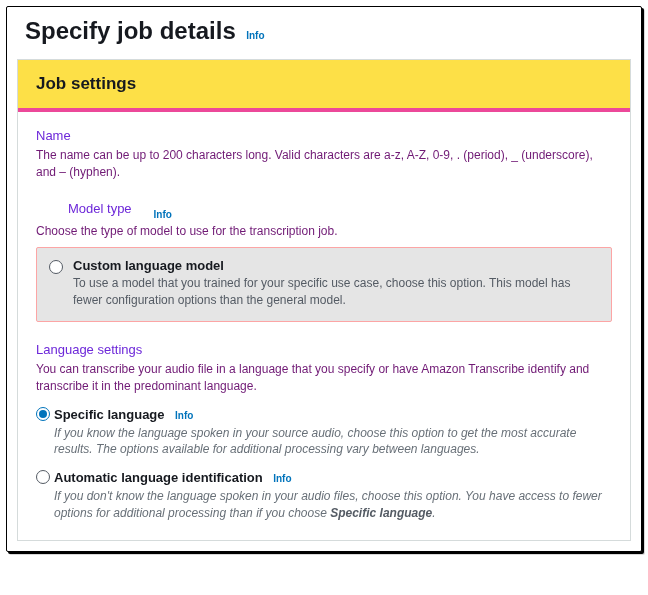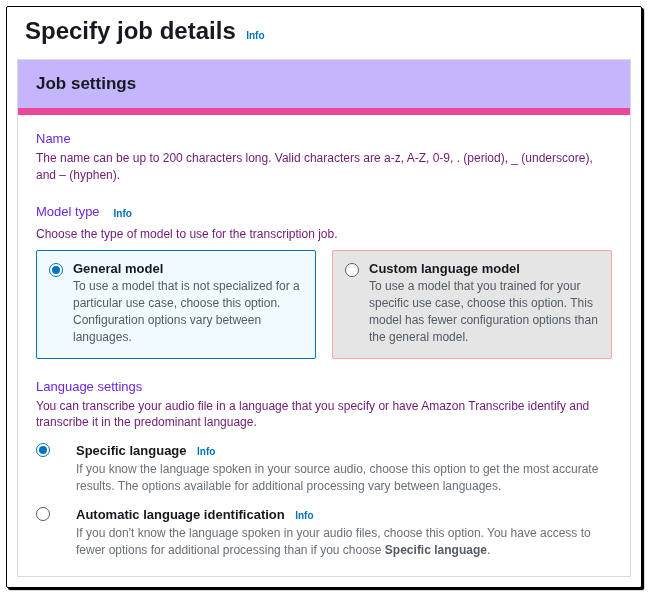--- a/index.html
+++ b/index.html
@@ -32,22 +32,22 @@
     font-weight: 600;
     margin-left: 6px;
     cursor: pointer;
   }
   .panel {
     margin: 8px 10px 10px 10px;
     border: 1px solid #d5dbdb;
     background: #fff;
   }
   .panel-head {
-    background: #c4b5fd;
-    border-bottom: 7px solid #ec4899;
+    background: #fde047;
+    border-bottom: 4px solid #ec4899;
     padding: 14px 18px;
   }
   .panel-head h2 {
     margin: 0;
     font-size: 17px;
     font-weight: 700;
   }
   .panel-body {
     padding: 16px 18px 18px 18px;
   }
@@ -67,21 +67,21 @@
     width: 100%;
     padding: 5px 8px;
     border: 1px solid #aab7b8;
     border-radius: 2px;
     font-size: 13px;
     font-style: italic;
     color: #879196;
   }
   .text-input::placeholder { color: #879196; font-style: italic; }
   .section-gap { margin-top: 20px; }
-  .field-label-row { display: flex; align-items: center; gap: 8px; }
+  .field-label-row { display: flex; align-items: flex-end; gap: 16px; margin-left: 32px; }
   .tiles {
     display: flex;
     gap: 16px;
     margin-top: 8px;
   }
   .tile {
     flex: 1;
     border: 1px solid #fca5a5;
     border-radius: 2px;
     padding: 10px 12px 12px 12px;
@@ -120,37 +120,38 @@
     color: #16191f;
   }
   .tile-desc {
     font-size: 12px;
     color: #545b64;
     line-height: 1.4;
     margin-top: 2px;
   }
   .radio-row {
     display: flex;
-    gap: 26px;
+    gap: 4px;
     margin-top: 10px;
     cursor: pointer;
   }
   .radio-row .radio { margin-top: 2px; }
   .radio-content { flex: 1; }
   .radio-title {
     font-size: 13px;
     font-weight: 700;
     color: #16191f;
     display: inline;
   }
   .radio-desc {
     font-size: 12px;
     color: #687078;
     line-height: 1.4;
     margin-top: 2px;
+    font-style: italic;
   }
   .radio-desc b { font-weight: 700; color: #545b64; }
 </style>
 </head>
 <body>
 
 <div class="outer">
 
   <div class="page-header">
     <h1>Specify job details</h1>
@@ -168,27 +169,20 @@
       <div class="help-text">The name can be up to 200 characters long. Valid characters are a-z, A-Z, 0-9, . (period), _ (underscore), and – (hyphen).</div>
 
       
       <div class="section-gap">
         <div class="field-label-row">
           <span class="field-label">Model type</span>
           <span class="info-link">Info</span>
         </div>
         <div class="help-text">Choose the type of model to use for the transcription job.</div>
         <div class="tiles">
-          <div class="tile selected">
-            <div class="radio checked"></div>
-            <div>
-              <div class="tile-title">General model</div>
-              <div class="tile-desc">To use a model that is not specialized for a particular use case, choose this option. Configuration options vary between languages.</div>
-            </div>
-          </div>
           <div class="tile">
             <div class="radio"></div>
             <div>
               <div class="tile-title">Custom language model</div>
               <div class="tile-desc">To use a model that you trained for your specific use case, choose this option. This model has fewer configuration options than the general model.</div>
             </div>
           </div>
         </div>
       </div>
 

